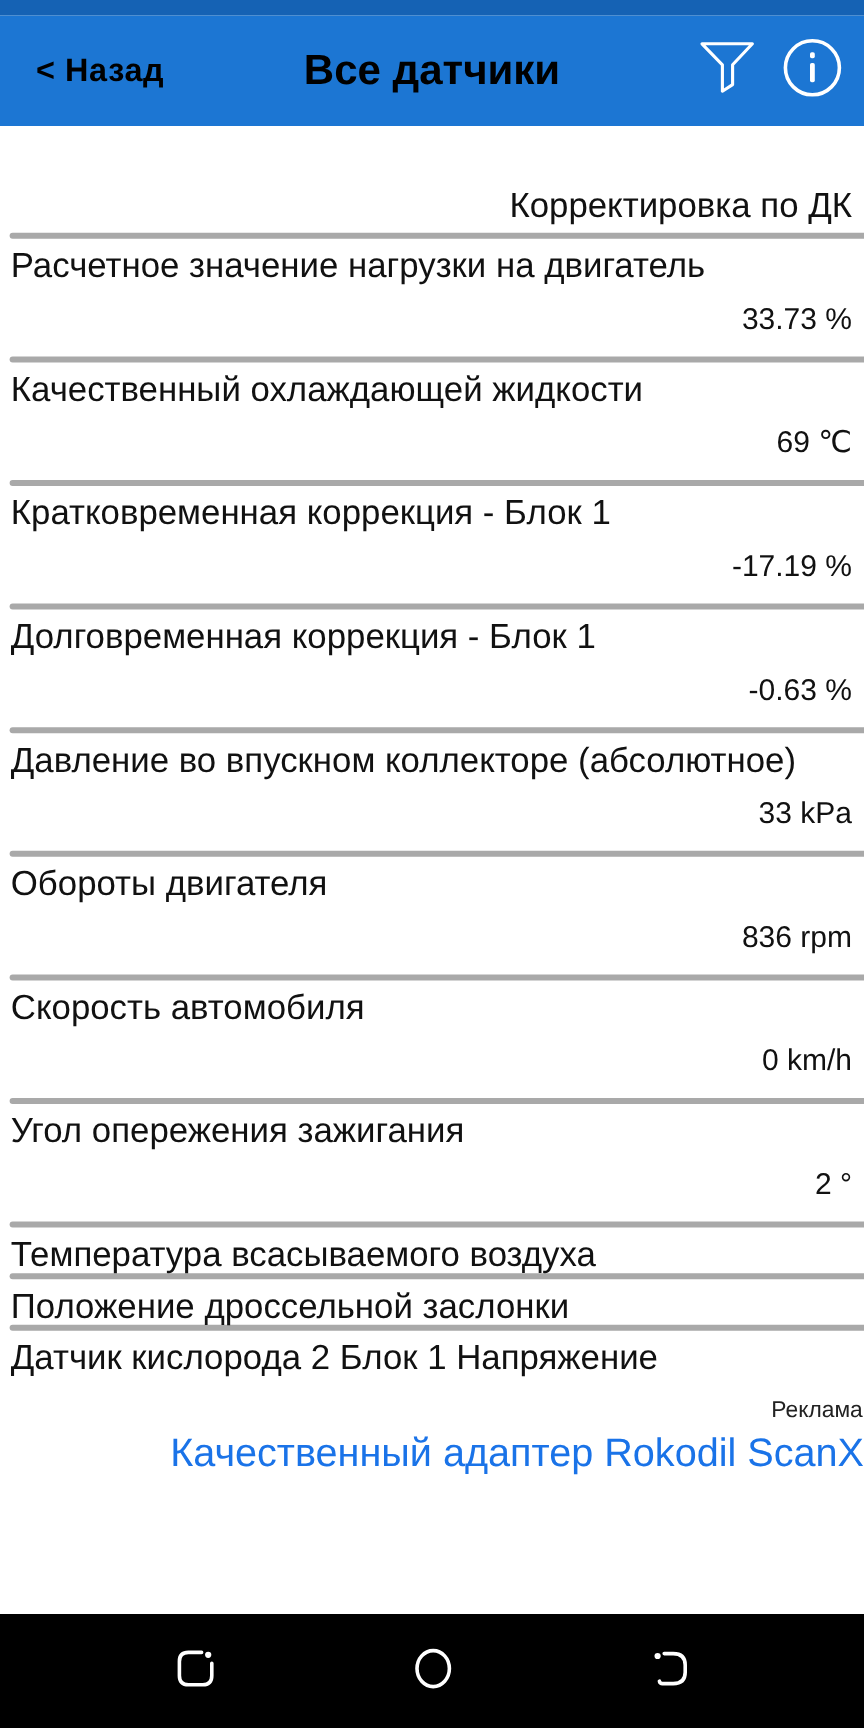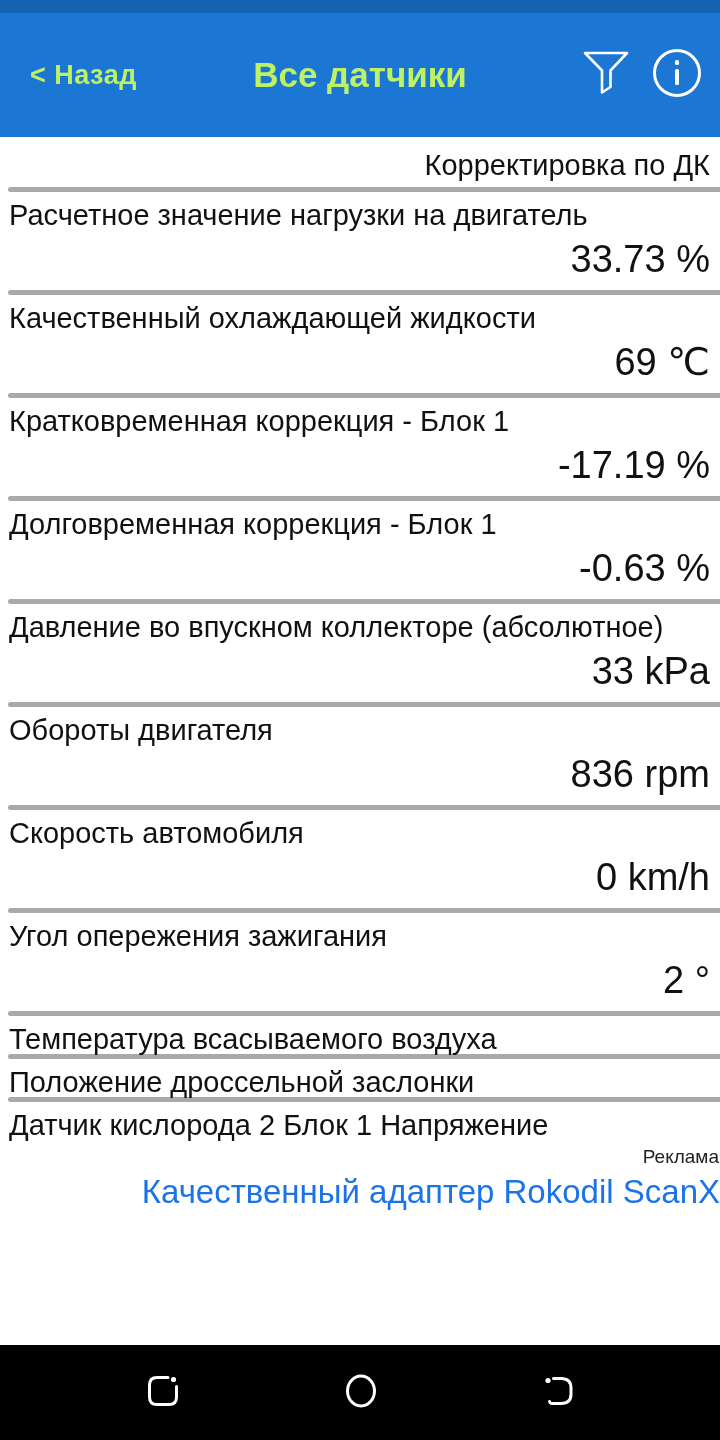--- a/index.html
+++ b/index.html
@@ -5,53 +5,53 @@
   html,body{margin:0;padding:0;}
   body{
     width:720px;height:1440px;position:relative;overflow:hidden;
     background:#ffffff;
     font-family:"Liberation Sans","DejaVu Sans",sans-serif;
     -webkit-font-smoothing:antialiased;
   }
   
   .statusbar{height:13px;background:#1562b4;}
   .appbar{
-    height:124px;background:#1c76d3;color:#bef264;
+    height:92px;background:#1c76d3;color:#000000;
     display:flex;align-items:center;position:relative;
   }
   .back-btn{
     position:absolute;left:30px;top:50%;transform:translateY(-50%);
     font-size:27px;font-weight:bold;letter-spacing:.5px;cursor:pointer;
   }
   .appbar-title{
     position:absolute;left:50%;top:50%;transform:translate(-50%,-50%);
     font-size:35px;font-weight:bold;white-space:nowrap;
   }
   .appbar-icons{
     position:absolute;right:18px;top:50%;transform:translateY(-50%);
     display:flex;align-items:center;gap:22px;
   }
   .icon-btn{display:block;cursor:pointer;}
   
-  .list{position:relative;}
+  .list{position:relative;margin-top:39px;}
   .partial-top{
     height:50px;box-sizing:border-box;padding:13px 10px 7px 0;
     font-size:29px;line-height:30px;color:#111;text-align:right;
   }
   .sep{height:5px;background:#a9a9a9;margin-left:8px;border-radius:3px 0 0 3px;}
   .sensor-name{
     font-size:29px;line-height:30px;color:#111;
     padding:8px 10px 0 9px;white-space:nowrap;
   }
   .sensor-value{
-    font-size:38px;line-height:30px;color:#111;text-align:right;
+    font-size:25px;line-height:30px;color:#111;text-align:right;
     padding:14px 10px 16px 16px;white-space:nowrap;
   }
   
-  .ad{margin-top:6px;}
+  .ad{margin-top:18px;}
   .ad-label{
     font-size:19px;line-height:22px;color:#222;text-align:right;
     padding-right:1px;
   }
   .ad-link{
     margin-top:6px;font-size:33px;line-height:36px;color:#1a73e8;
     text-align:right;cursor:pointer;white-space:nowrap;
   }
   
   .navbar{

